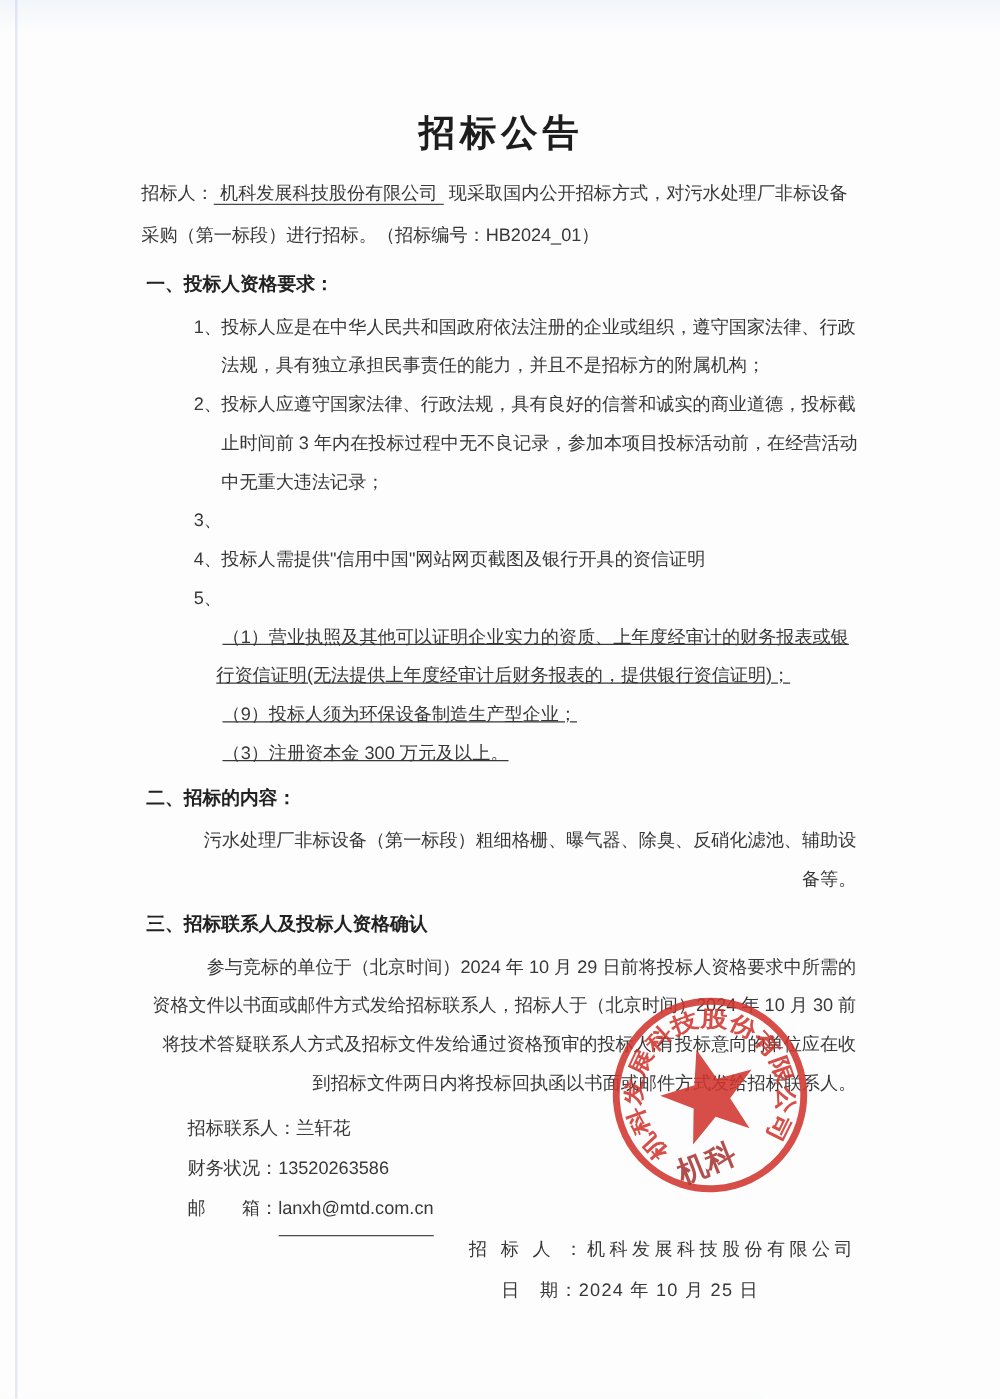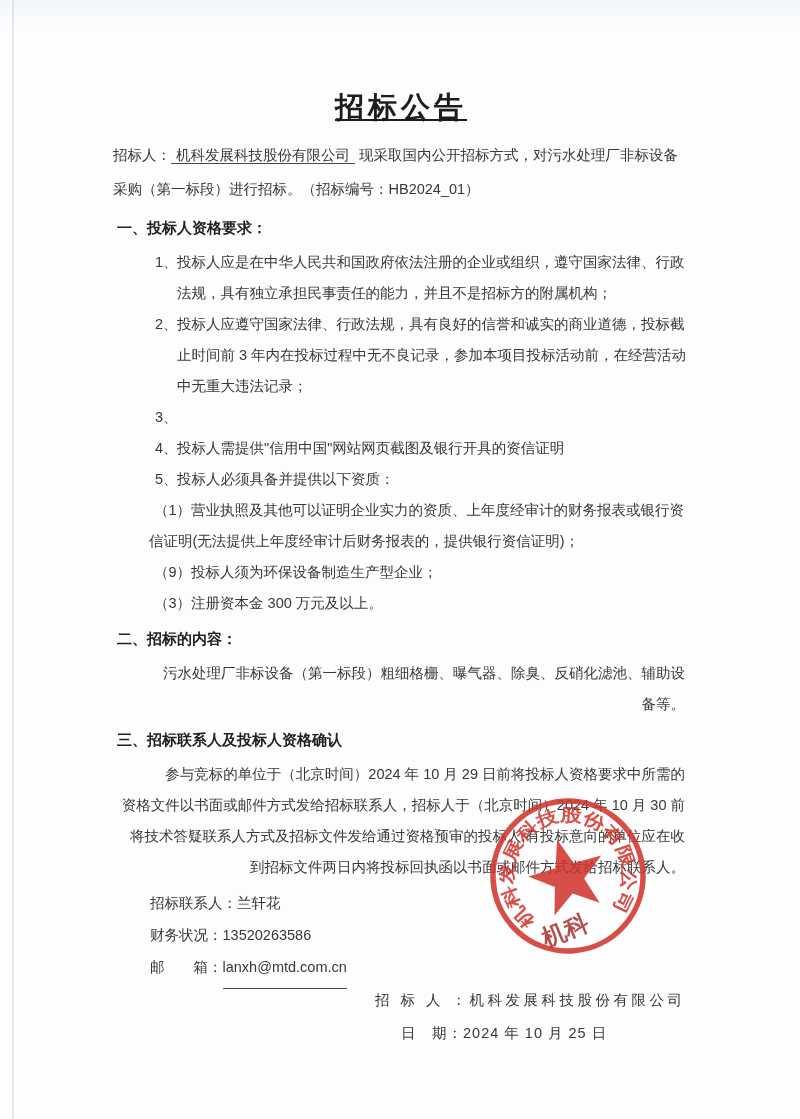--- a/index.html
+++ b/index.html
@@ -21,35 +21,35 @@
     position:absolute;left:0;top:0;right:0;height:26px;
     background:linear-gradient(#f2f5fa,rgba(242,245,250,0));pointer-events:none;
   }
   .content{
     position:absolute;left:113px;top:84px;width:576px;
     font-size:14.5px;line-height:31px;
   }
   h1.title{
     margin:0 0 8px 0;text-align:center;
     font-size:29px;line-height:46px;letter-spacing:4px;
-    font-weight:700;color:#1d1d1d;text-decoration:underline;
+    font-weight:700;color:#1d1d1d;
   }
   p.intro{margin:0 0 6px 0;line-height:34px;}
   .uline{
     border-bottom:1.3px solid #4a4a4a;
     padding:0 5px;
   }
   .sec-heading{
     font-size:15px;font-weight:700;color:#222;
     line-height:31px;margin:4px;
   }
   .item{display:flex;margin:0;}
   .item .num{flex:none;width:22px;margin-left:42px;}
   .item .txt{flex:1;}
-  .sub{margin:0 0 0 36px;text-indent:5px;}
+  .sub{margin:0 0 0 60px;text-indent:5px;text-decoration:underline;}
   .body-indent{margin:4px;text-indent:37px;text-align:right;}
   .contact-row{margin-left:37px;line-height:32px;white-space:pre;}
   .contact-row .u{border-bottom:1.3px solid #4a4a4a;padding-bottom:13px;}
   .sig-party{margin:1px 0 0 262px;letter-spacing:3.5px;line-height:32px;white-space:pre;}
   .sig-date{margin:1px 0 0 288px;letter-spacing:1px;line-height:32px;white-space:pre;}
   .stamp{
     position:absolute;left:486px;top:794px;width:164px;height:164px;
     transform:rotate(-4deg);pointer-events:none;z-index:5;
   }
 </style>
@@ -78,21 +78,20 @@
     </div>
     <div class="item">
       <span class="num">3、</span>
     </div>
     <div class="item">
       <span class="num">4、</span>
       <span class="txt">投标人需提供"信用中国"网站网页截图及银行开具的资信证明</span>
     </div>
     <div class="item">
       <span class="num">5、</span>
-      <span class="txt">投标人必须具备并提供以下资质：</span>
     </div>
 
     <p class="sub">（1）营业执照及其他可以证明企业实力的资质、上年度经审计的财务报表或银行资信证明(无法提供上年度经审计后财务报表的，提供银行资信证明)；</p>
     <p class="sub">（9）投标人须为环保设备制造生产型企业；</p>
     <p class="sub">（3）注册资本金 300 万元及以上。</p>
 
     <p class="sec-heading">二、招标的内容：</p>
     <p class="body-indent">污水处理厂非标设备（第一标段）粗细格栅、曝气器、除臭、反硝化滤池、辅助设备等。</p>
 
     <p class="sec-heading">三、招标联系人及投标人资格确认</p>

